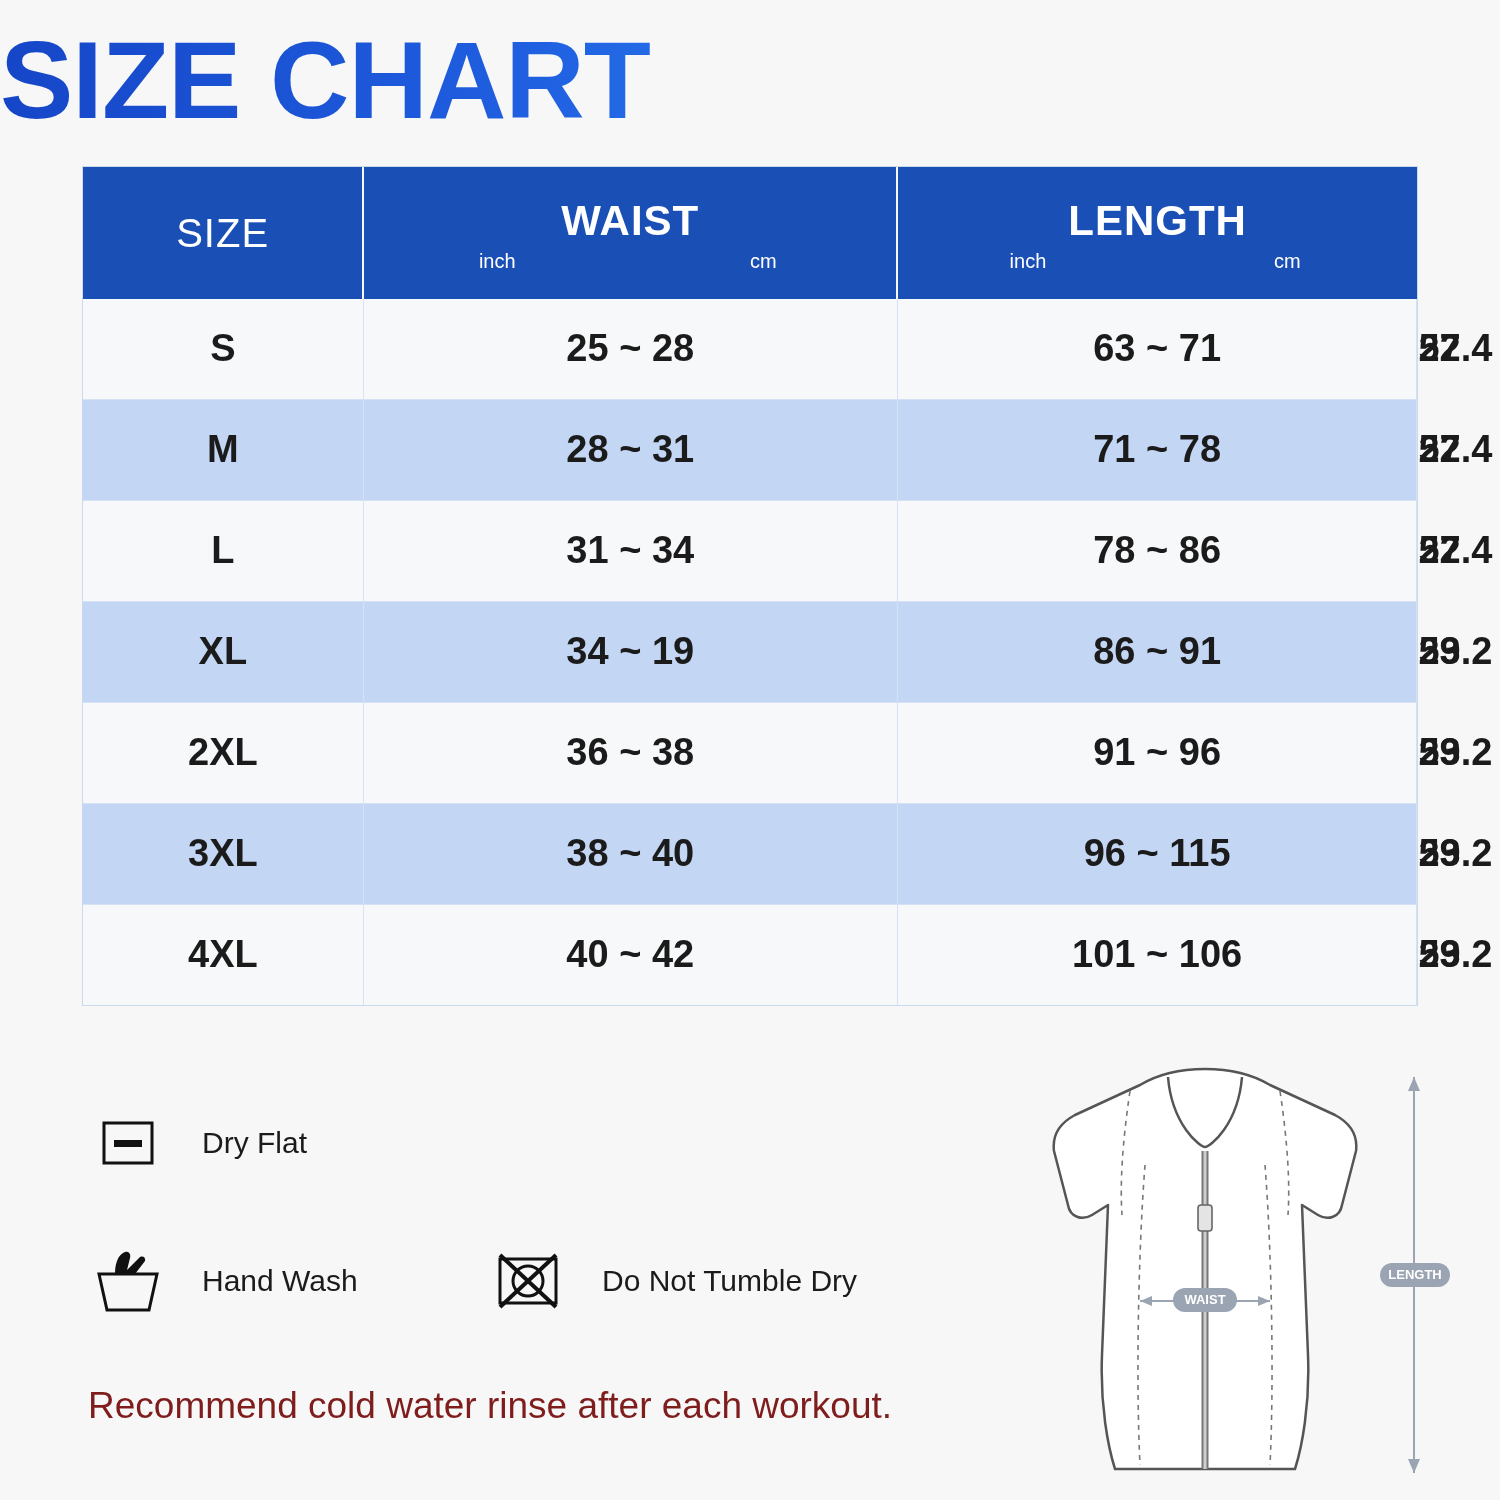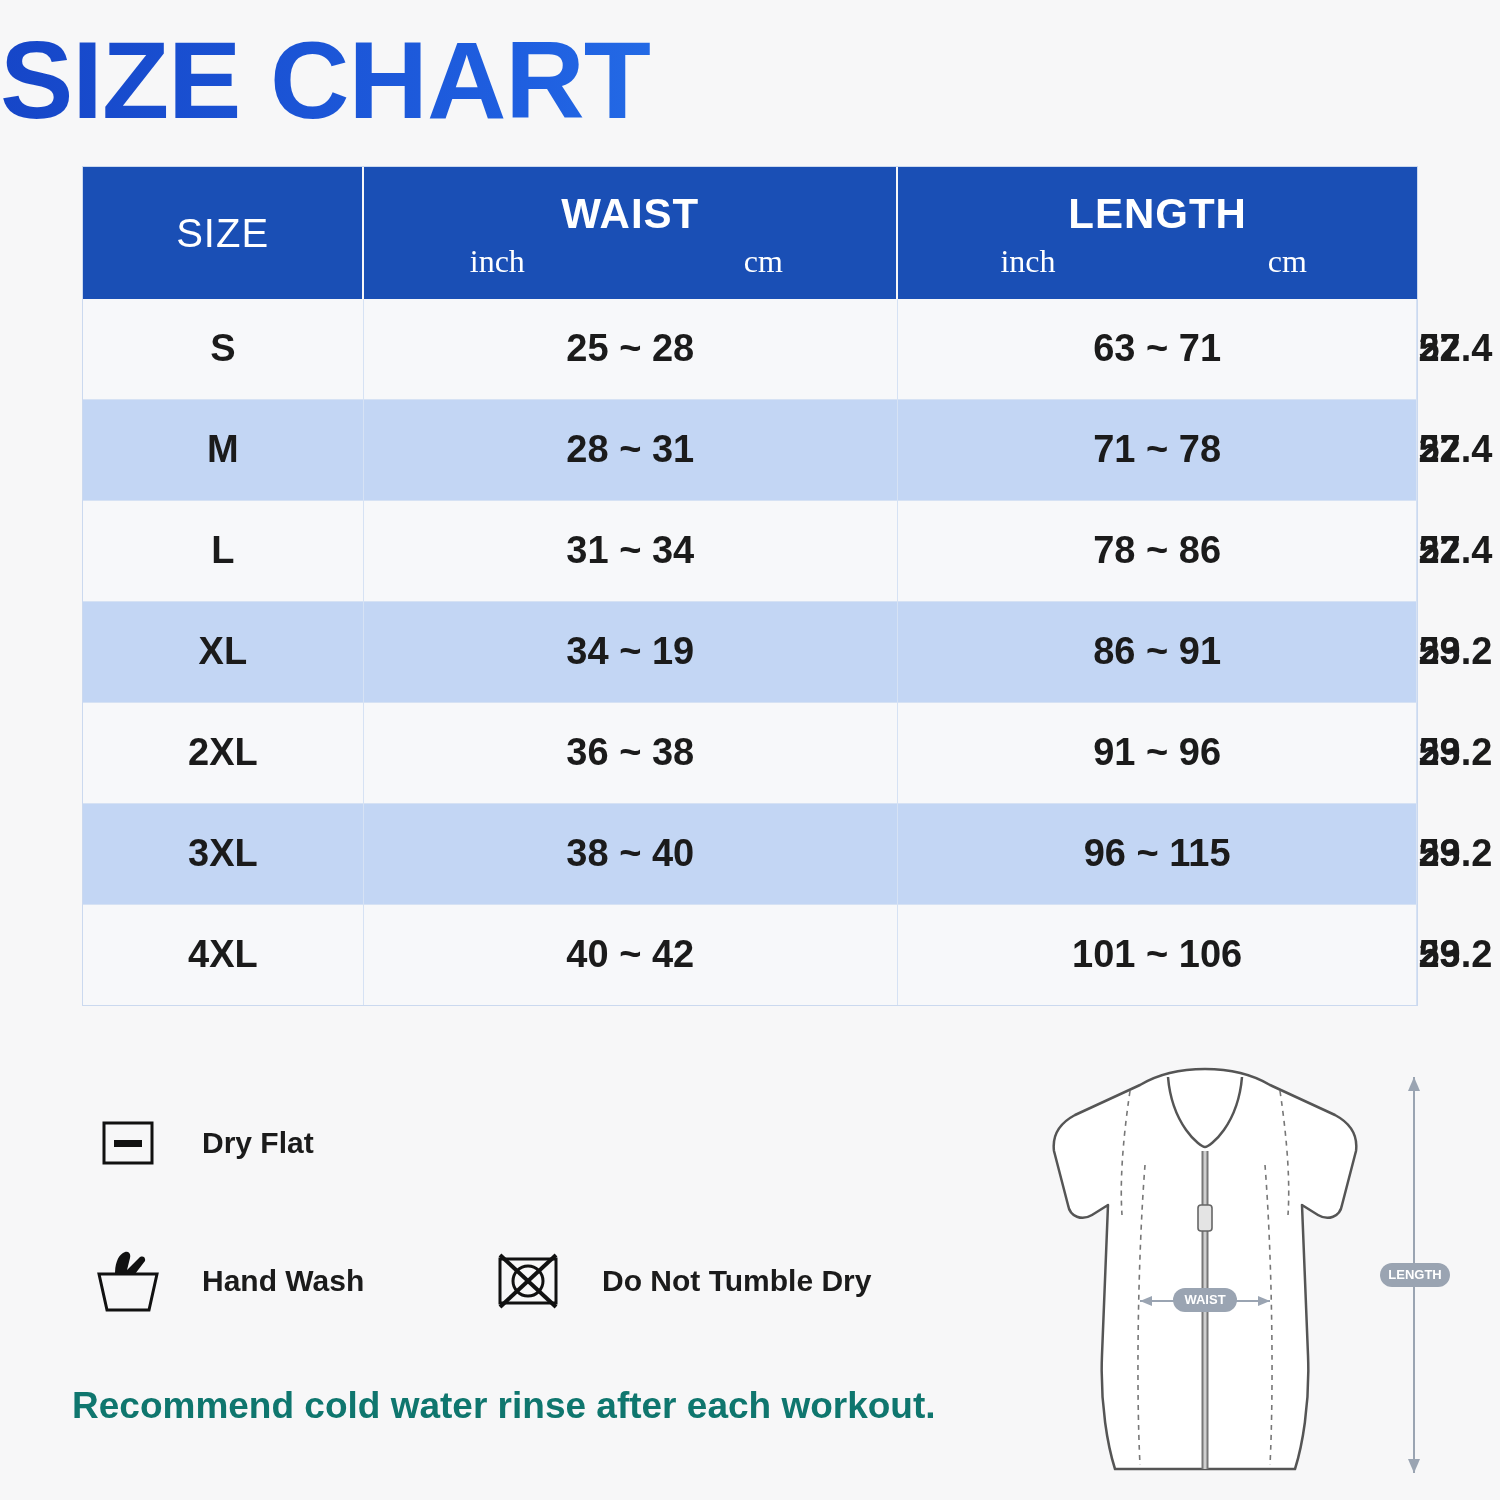--- a/index.html
+++ b/index.html
@@ -64,24 +64,23 @@
     letter-spacing: 1px;
     padding-top: 20px;
     line-height: 1.1;
   }
   .hdr-units {
     display: flex;
     margin-top: 6px;
   }
   .hdr-units span {
     flex: 1 1 50%;
-    font-size: 32px;
+    font-size: 20px;
     font-weight: normal;
     padding-bottom: 14px;
-    font-family: Liberation Serif, serif;
   }
 
   table.size-table tbody td {
     text-align: center;
     font-size: 38px;
     font-weight: bold;
     color: #1b1b1b;
     height: 98px;
     border-right: 1px solid #d6e2f4;
     border-bottom: 1px solid #d6e2f4;
@@ -100,45 +99,44 @@
   }
   .care-row {
     display: flex;
     align-items: center;
     margin-bottom: 52px;
   }
   .care-cell {
     display: flex;
     align-items: center;
     width: 400px;
-    font-weight: bold;
   }
   .care-icon {
     width: 96px;
     height: 86px;
     flex: 0 0 96px;
     display: flex;
     align-items: center;
     justify-content: center;
   }
   .care-label {
     font-size: 30px;
     color: #1b1b1b;
     margin-left: 26px;
     white-space: nowrap;
   }
 
   
   .note {
     position: absolute;
-    left: 72px;
+    left: 88px;
     top: 1385px;
     font-size: 37px;
-    font-weight: bold;
-    color: #0f766e;
+    font-weight: normal;
+    color: #7f1d1d;
   }
 
   
   .garment {
     position: absolute;
     right: 40px;
     top: 1055px;
     width: 470px;
     height: 430px;
   }

